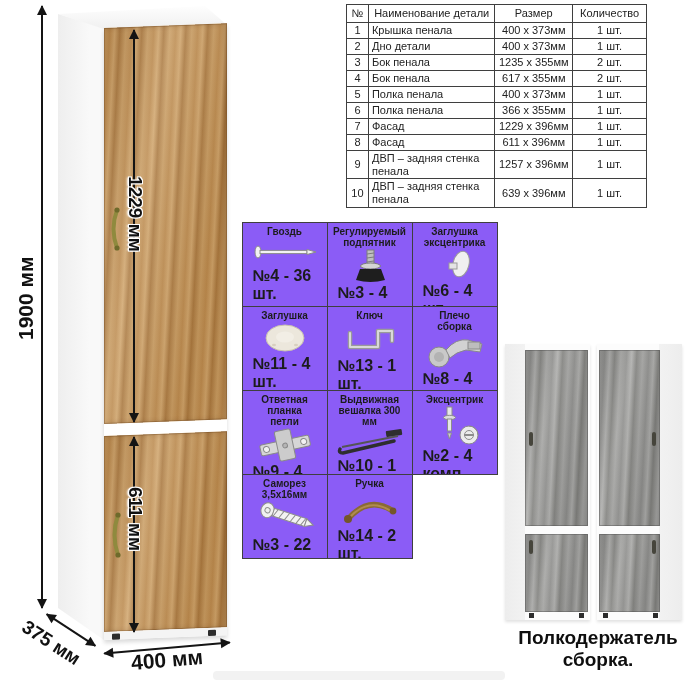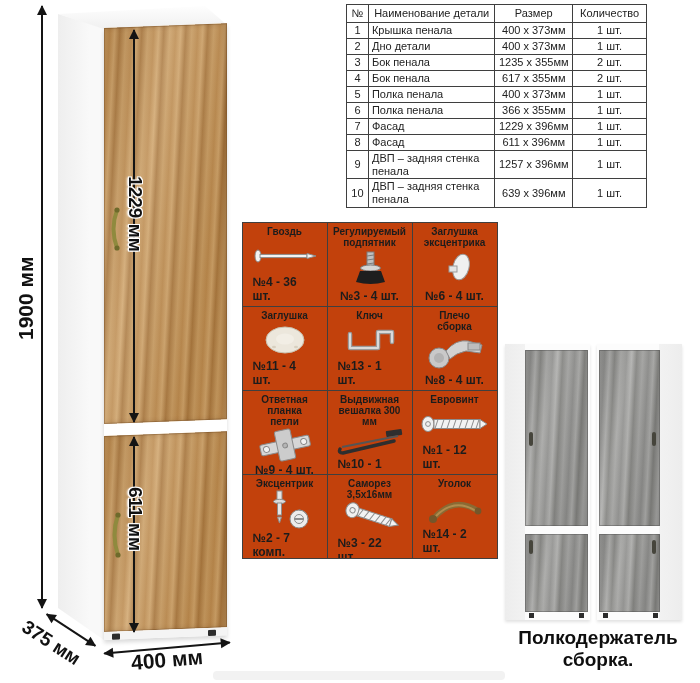--- a/index.html
+++ b/index.html
@@ -40,25 +40,25 @@
   
   .parts{position:absolute;left:346px;top:4px;width:301px;border-collapse:collapse;
     font-size:11px;line-height:1.15;color:#222;}
   .parts th,.parts td{border:1px solid #3f3f3f;padding:1px 3px;background:#fff;}
   .parts th{font-weight:normal;text-align:center;height:15px;}
   .parts td{height:13px;text-align:center;}
   .parts td.name{text-align:left;}
   
   .hw-grid{position:absolute;left:242px;top:222px;display:grid;
     grid-template-columns:85px 85px 85px;grid-auto-rows:84px;}
-  .hw-cell{border:1px solid #3f3f3f;background:#c2410c;margin:-0.5px;
+  .hw-cell{border:1px solid #3f3f3f;background:#8b5cf6;margin:-0.5px;
     display:flex;flex-direction:column;align-items:center;justify-content:flex-start;
     padding:3px 10px;box-sizing:border-box;overflow:hidden;}
   .hw-title{font-weight:bold;font-size:10px;line-height:1.12;text-align:center;color:#1c1c1c;}
-  .hw-count{font-weight:bold;font-size:12px;color:#1c1c1c;}
+  .hw-count{font-weight:bold;font-size:16px;color:#1c1c1c;}
   .hw-icon{flex:1;display:flex;align-items:center;justify-content:center;}
   
   .variant{position:absolute;top:344px;width:85px;height:276px;}
   .var-body{position:absolute;inset:0;box-shadow:0 2px 3px rgba(0,0,0,.12);}
   .var-body.left{background:linear-gradient(to right,#ededed 0,#f2f2f2 20px,#fcfcfc 20px);}
   .var-body.right{background:linear-gradient(to left,#ededed 0,#f2f2f2 23px,#fcfcfc 23px);}
   .graywood{
     background:
       linear-gradient(100deg,rgba(0,0,0,.12),rgba(255,255,255,.12) 35%,rgba(0,0,0,.08) 75%),
       repeating-linear-gradient(93deg,#a3a3a1 0px,#8f8f8d 6px,#adadab 11px,#82827f 16px,#a3a3a1 22px);
@@ -294,70 +294,57 @@
       <span class="hw-icon">
         <svg width="72" height="30" viewBox="0 0 72 30">
             <rect x="52" y="3" width="16" height="6" rx="1" fill="#2e2e2e" transform="rotate(-8 60 6)"></rect>
             <path d="M6 22 Q4 26 9 26 L60 14" fill="none" stroke="#2e2e2e" stroke-width="3.5" stroke-linecap="round"></path>
             <path d="M8 20 L64 9" fill="none" stroke="#555" stroke-width="2"></path>
           </svg>
       </span>
       <div class="hw-count">№10 - 1 шт.</div>
     </div>
 
-    <div class="hw-cell">
-      <div class="hw-title">Евровинт</div>
-      <span class="hw-icon">
-        <svg width="74" height="30" viewBox="0 0 74 30">
-            <ellipse cx="10" cy="15" rx="6" ry="7.5" fill="#f0f0f0" stroke="#8d8d8d"></ellipse>
-            <circle cx="10" cy="15" r="2.4" fill="none" stroke="#8d8d8d"></circle>
-            <rect x="16" y="10.5" width="46" height="9" fill="#f3f3f3" stroke="#8d8d8d"></rect>
-            <path d="M20 10.5 l-3 9 M26 10.5 l-3 9 M32 10.5 l-3 9 M38 10.5 l-3 9 M44 10.5 l-3 9 M50 10.5 l-3 9 M56 10.5 l-3 9 M61 10.5 l-3 9" stroke="#8d8d8d"></path>
-            <polygon points="62,10.5 69,15 62,19.5" fill="#f3f3f3" stroke="#8d8d8d"></polygon>
-          </svg>
-      </span>
-      <div class="hw-count">№1 - 12 шт.</div>
-    </div>
 
     <div class="hw-cell">
       <div class="hw-title">Эксцентрик</div>
       <span class="hw-icon">
         <svg width="64" height="42" viewBox="0 0 64 42">
             <rect x="24" y="2" width="5" height="9" fill="#e6e6e6" stroke="#8d8d8d"></rect>
             <ellipse cx="26.5" cy="12.5" rx="6" ry="2.2" fill="#dcdcdc" stroke="#8d8d8d"></ellipse>
             <rect x="24.5" y="14" width="4" height="12" fill="#e6e6e6" stroke="#8d8d8d"></rect>
             <path d="M24.5 28 l4 0 -2 6 z" fill="#cfcfcf" stroke="#8d8d8d"></path>
             <circle cx="46" cy="30" r="9" fill="#ececec" stroke="#8d8d8d"></circle>
             <path d="M46 21 A9 9 0 0 1 55 30" fill="none" stroke="#8d8d8d"></path>
             <circle cx="46" cy="30" r="4.5" fill="none" stroke="#8d8d8d"></circle>
             <line x1="41" y1="30" x2="51" y2="30" stroke="#8d8d8d" stroke-width="2"></line>
           </svg>
       </span>
-      <div class="hw-count">№2 - 7 комп.</div>
+      <div class="hw-count">№2 - 4 комп.</div>
     </div>
 
     <div class="hw-cell">
       <div class="hw-title">Саморез 3,5х16мм</div>
       <span class="hw-icon">
         <svg width="66" height="36" viewBox="0 0 66 36">
             <g transform="rotate(18 33 18)">
               <ellipse cx="14" cy="16" rx="6.5" ry="7.5" fill="#f0f0f0" stroke="#8d8d8d"></ellipse>
               <circle cx="14" cy="16" r="2.6" fill="none" stroke="#8d8d8d"></circle>
               <rect x="20" y="12" width="34" height="8" fill="#f3f3f3" stroke="#8d8d8d"></rect>
               <path d="M24 12 l-3 8 M30 12 l-3 8 M36 12 l-3 8 M42 12 l-3 8 M48 12 l-3 8 M53 12 l-3 8" stroke="#8d8d8d"></path>
               <polygon points="54,12 62,16 54,20" fill="#f3f3f3" stroke="#8d8d8d"></polygon>
             </g>
           </svg>
       </span>
       <div class="hw-count">№3 - 22 шт.</div>
     </div>
 
 
     <div class="hw-cell">
-      <div class="hw-title">Уголок</div>
+      <div class="hw-title">Ручка</div>
       <span class="hw-icon">
         <svg width="70" height="38" viewBox="0 0 70 38">
             <path d="M13 30 Q34 6 58 22" fill="none" stroke="#8a6a34" stroke-width="5.5" stroke-linecap="round"></path>
             <path d="M15 28 Q34 8 56 22" fill="none" stroke="#b08c4e" stroke-width="2"></path>
             <circle cx="13" cy="30" r="4" fill="#74562a"></circle>
             <circle cx="58" cy="22" r="3.4" fill="#74562a"></circle>
           </svg>
       </span>
       <div class="hw-count">№14 - 2 шт.</div>
     </div>

